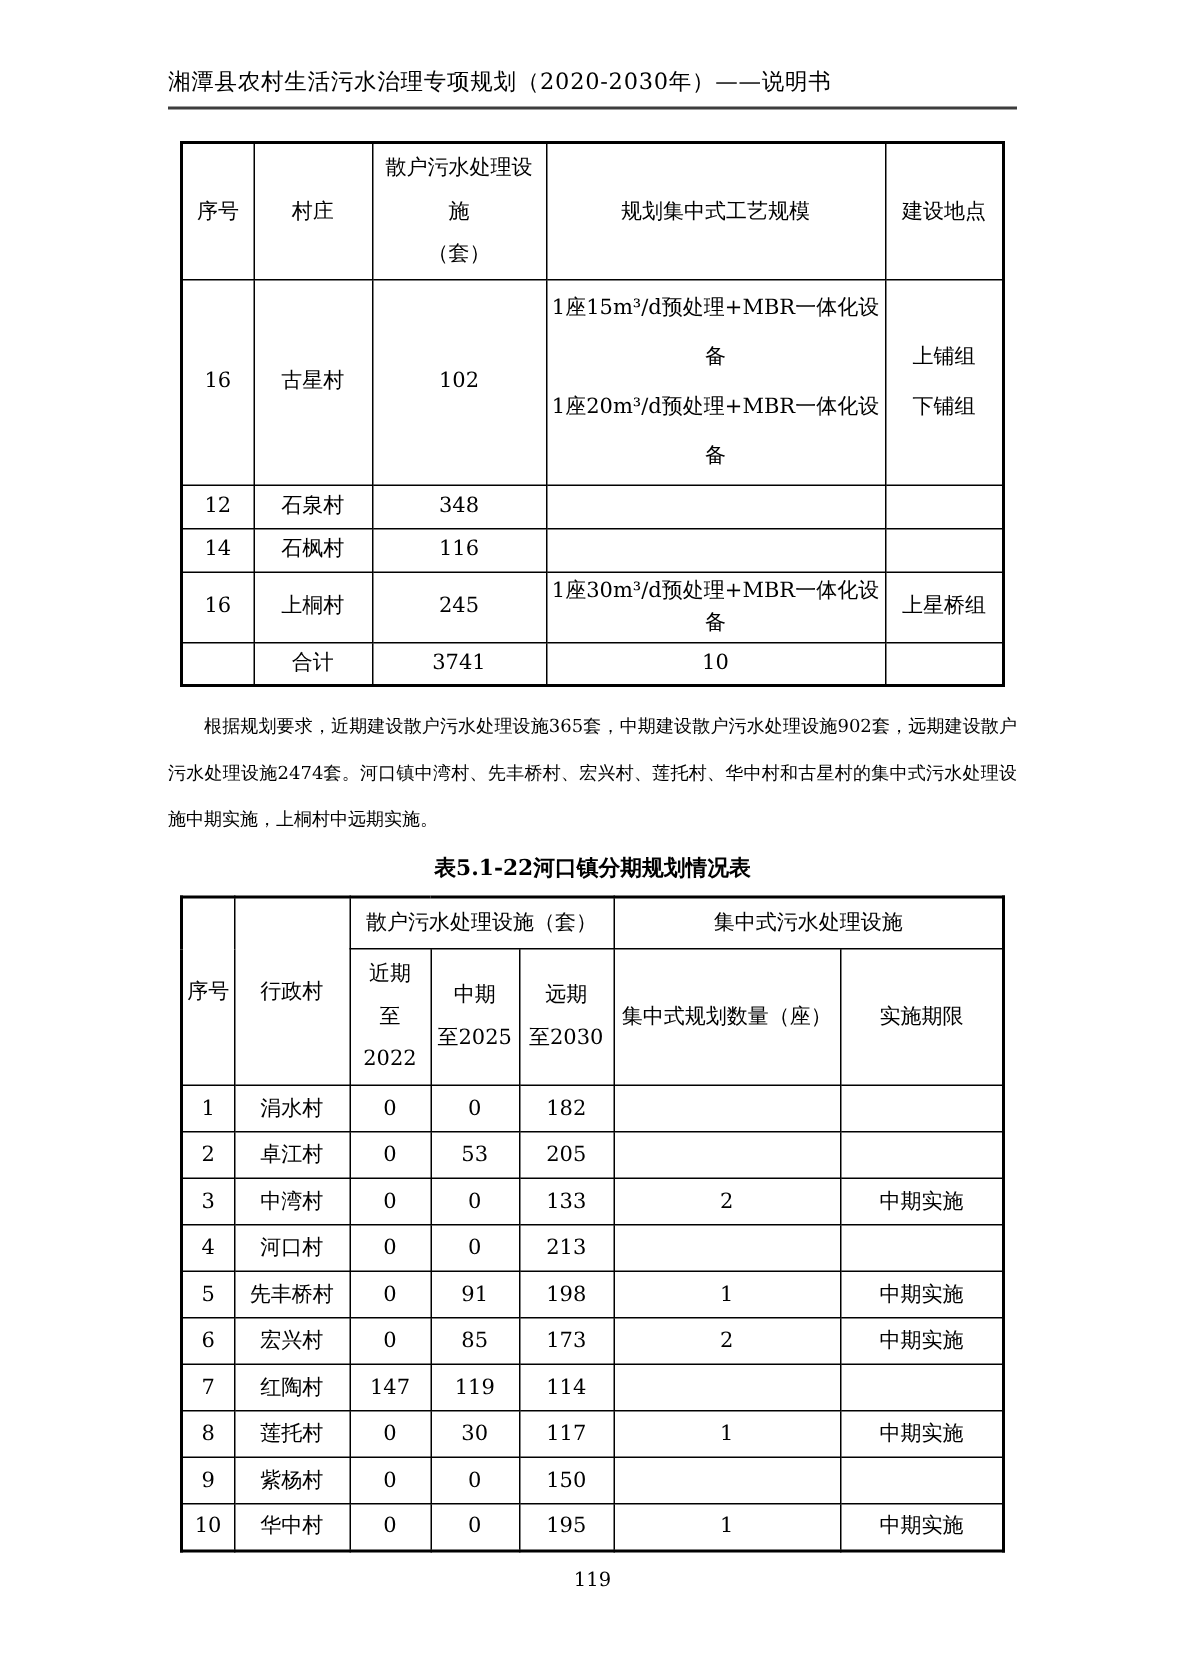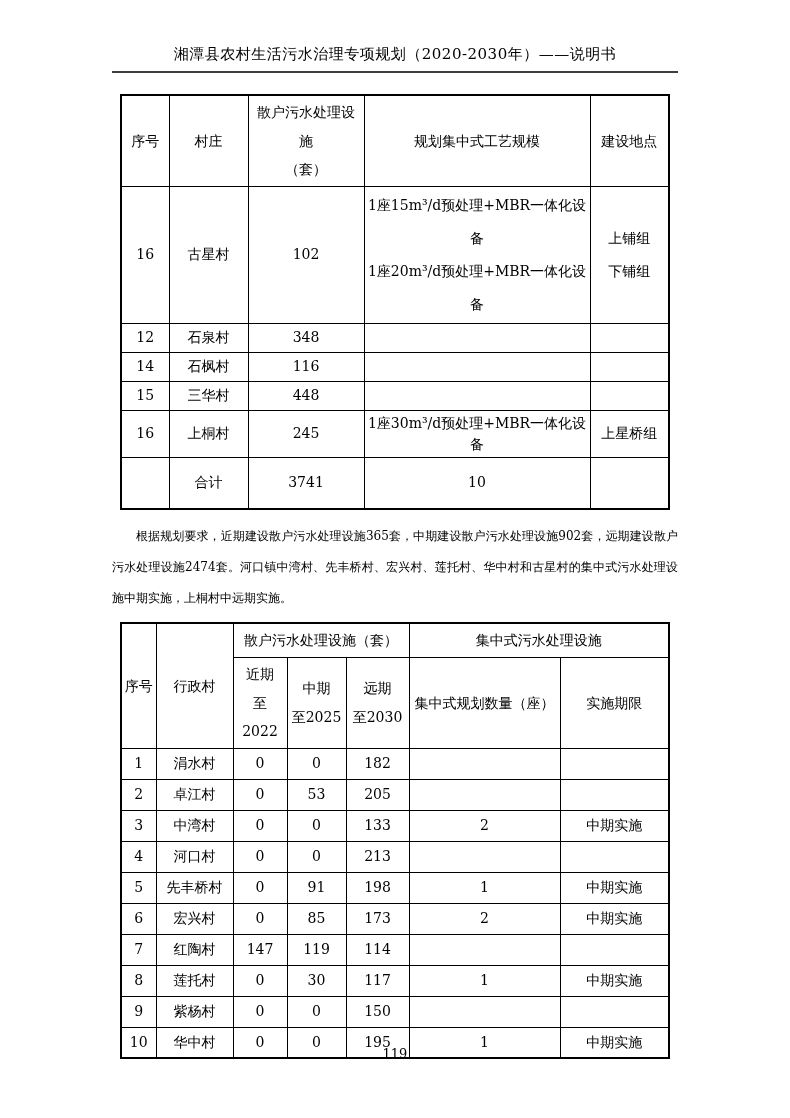--- a/index.html
+++ b/index.html
@@ -15,21 +15,21 @@
     height: 1118px;
     background: #ffffff;
     overflow: hidden;
   }
   
   .header {
     margin: 0 112px;
     padding-top: 45px;
     padding-bottom: 8px;
     border-bottom: 2px solid #3d3d3d;
-    text-align: center;
+    text-align: left;
   }
   .header-title {
     font-size: 15px;
     letter-spacing: 0.5px;
     line-height: 1.2;
   }
   
   table {
     border-collapse: collapse;
     table-layout: fixed;
@@ -130,45 +130,39 @@
           <td></td>
         </tr>
         <tr>
           <td>14</td>
           <td>石枫村</td>
           <td>116</td>
           <td></td>
           <td></td>
         </tr>
         <tr>
-          <td>15</td>
-          <td>三华村</td>
-          <td>448</td>
-          <td></td>
-          <td></td>
-        </tr>
-        <tr>
           <td>16</td>
           <td>上桐村</td>
           <td>245</td>
           <td>1座30m³/d预处理+MBR一体化设备</td>
           <td>上星桥组</td>
         </tr>
         <tr>
           <td></td>
           <td>合计</td>
           <td>3741</td>
           <td>10</td>
           <td></td>
         </tr>
       </tbody>
   </table>
 
   <p class="para">根据规划要求，近期建设散户污水处理设施365套，中期建设散户污水处理设施902套，远期建设散户污水处理设施2474套。河口镇中湾村、先丰桥村、宏兴村、莲托村、华中村和古星村的集中式污水处理设施中期实施，上桐村中远期实施。</p>
 
+  <div class="caption">表5.1-22河口镇分期规划情况表</div>
 
   <table class="t2">
     <colgroup>
       <col style="width:35px">
         <col style="width:77px">
         <col style="width:54px">
       <col style="width:59px">
         <col style="width:63px">
         <col style="width:151px">
       <col style="width:109px">

